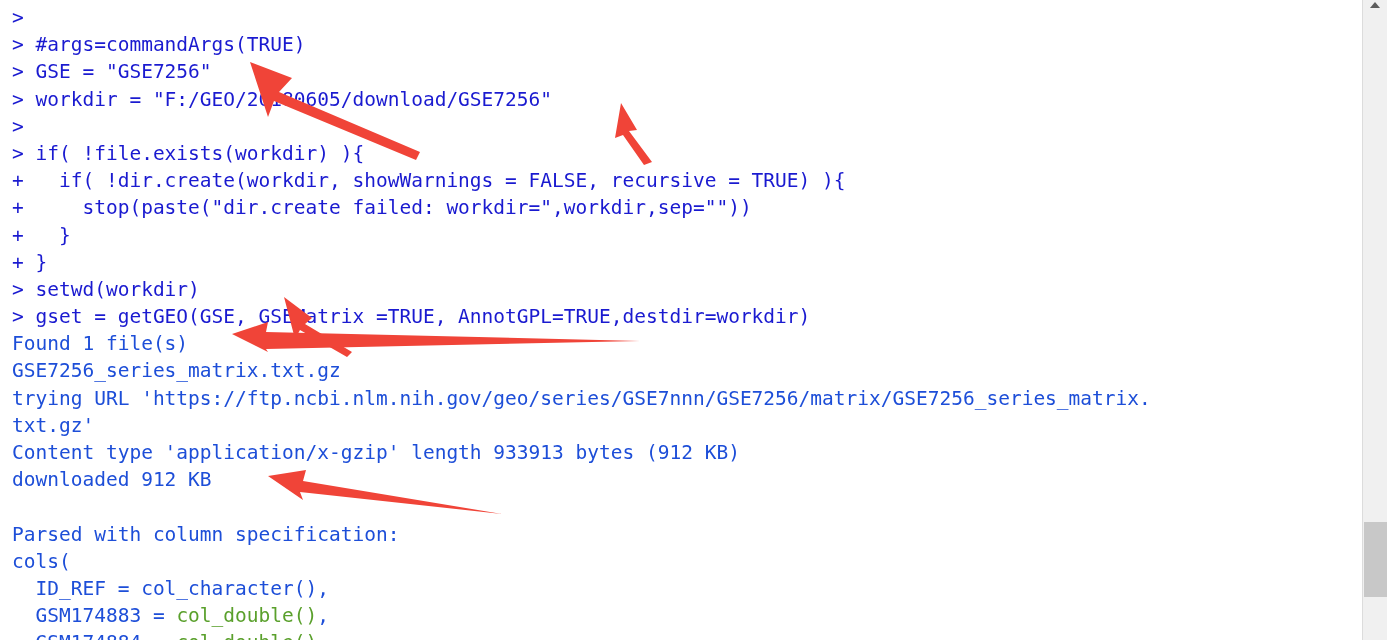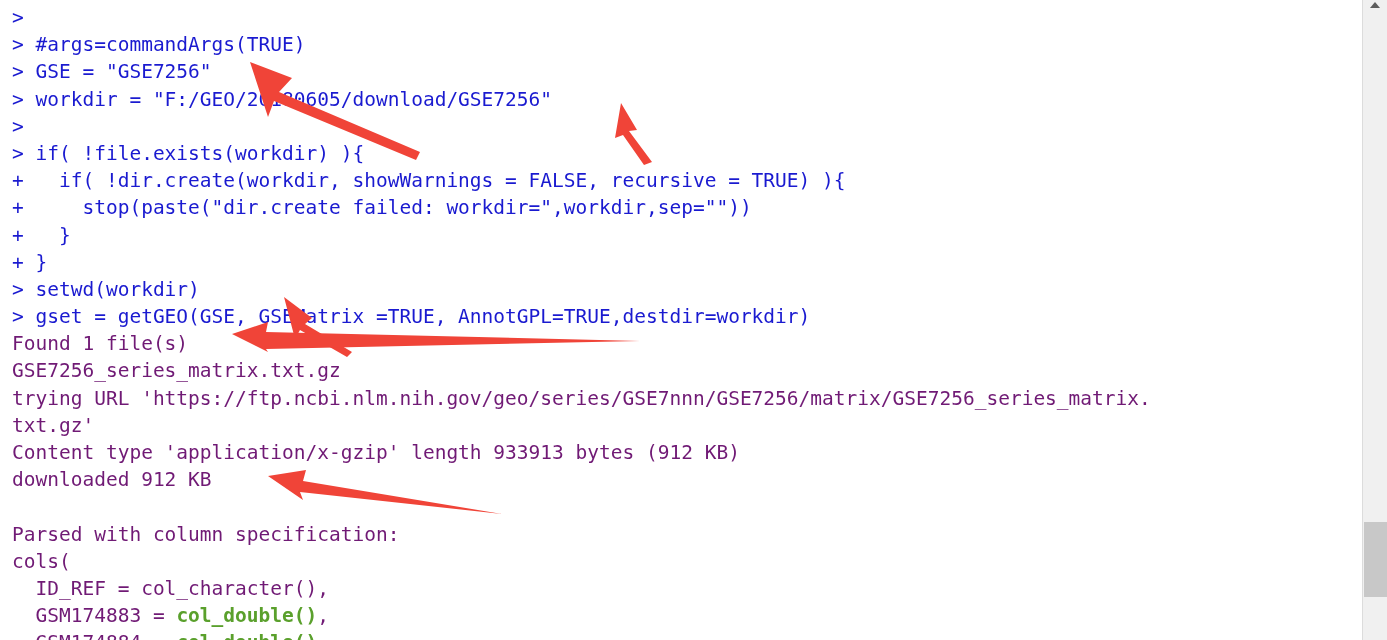--- a/index.html
+++ b/index.html
@@ -41,22 +41,22 @@
     background: #ffffff;
   }
 
   .line {
     height: 27.2px;
     white-space: pre;
     font-size: 19.5px;
     line-height: 27.2px;
   }
   .c-input   { color: #1a1ad0; }
-  .c-msg     { color: #701a75; }
-  .c-green   { color: #5aa02c; font-weight: bold; }
+  .c-msg     { color: #1d4ed8; }
+  .c-green   { color: #5aa02c; }
   .c-blank   { color: transparent; }
 
   
   .line > span { white-space: pre; }
 
   
   #scrollbar {
     position: absolute;
     right: 0;
     top: 0;

